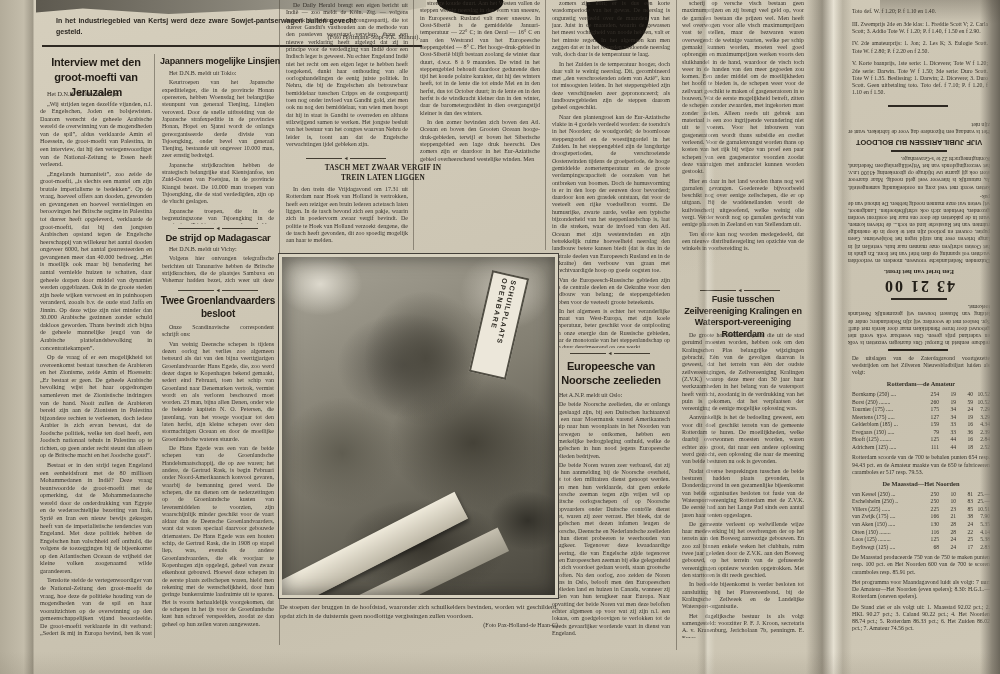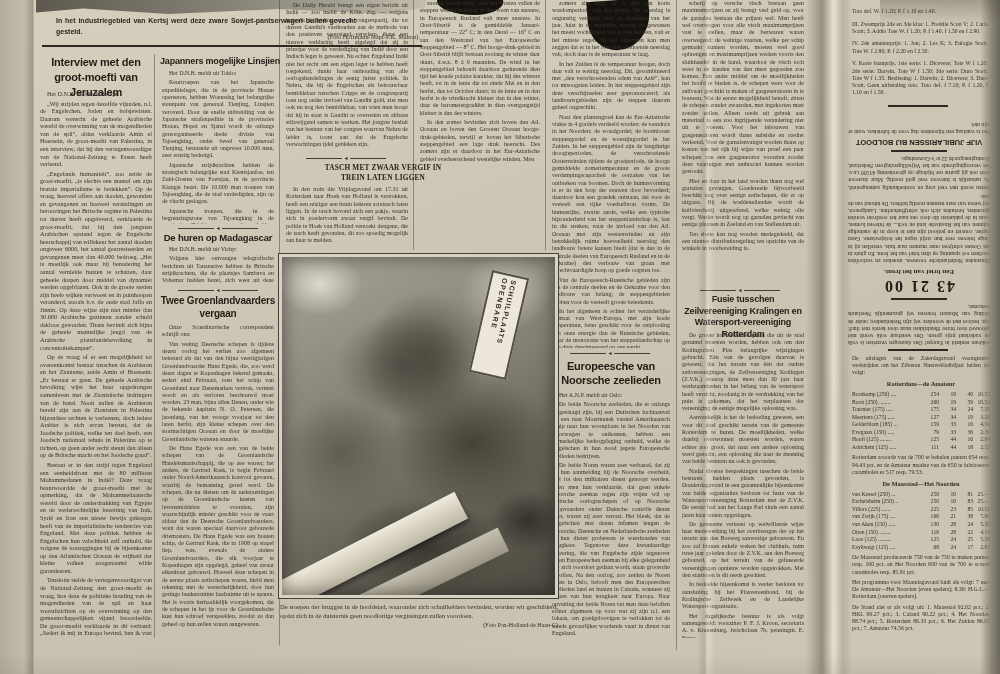--- a/index.html
+++ b/index.html
@@ -62,29 +62,29 @@
   <div class="h1" style="left:158px;top:56px;width:124px;font-size:9px;white-space:nowrap;overflow:hidden;">Japanners mogelijke Linsjien</div>
   <div class="col body" style="left:162px;top:70px;width:112px;height:154px;">
       <p>Het D.N.B. meldt uit Tokio:</p>
       <p>Keurtroepen van het Japansche expeditieleger, die in de provincie Honan opereeren, hebben Woensdag het belangrijke steunpunt van generaal Tienjing, Linsjien veroverd. Door de snelle uitbreiding van de Japansche strafexpeditie in de provincies Honan, Hopei en Sjansi wordt de onlangs gereorganiseerde derde divisie van Tsjoengking, onder bevel van generaal Tienjing, bestaande uit ongeveer 10.000 man, zeer ernstig bedreigd.</p>
       <p>Japansche strijdkrachten hebben de strategisch belangrijke stad Kientsjanfoe, ten Zuid-Oosten van Foetsjau, in de provincie Kiangsi bezet. De 10.000 man troepen van Tsjoengking, die de stad verdedigden, zijn op de vlucht geslagen.</p>
       <p>Japansche troepen, die in de begrenzingszone van Tsjoengking in de provincie Tsjekiang opereerden, hebben Donderdag de grens der provincies Tsjekiang en Kiangsi bereikt en des avonds de grensplaats Joesjan bezet.</p>
     </div>
   <div class="divider" style="left:178px;top:226px;width:80px;">
       <span>◄</span>
     </div>
-  <div class="h1" style="left:158px;top:232px;width:120px;font-size:9.5px;white-space:nowrap;overflow:hidden;">De huren op Madagascar</div>
+  <div class="h1" style="left:158px;top:232px;width:120px;font-size:9.5px;white-space:nowrap;overflow:hidden;">De strijd op Madagascar</div>
   <div class="col body" style="left:162px;top:246px;width:112px;height:40px;">
       <p>Het D.N.B. meldt uit Vichy:</p>
       <p>Volgens hier ontvangen telegrafische berichten uit Tananarive hebben de Britsche strijdkrachten, die de plaatsjes Sambava en Vohemar hadden bezet, zich weer uit deze plaatsjes teruggetrokken.</p>
     </div>
   <div class="divider" style="left:178px;top:288px;width:80px;">
       <span>◄</span>
     </div>
-  <div class="h1" style="left:160px;top:294px;width:116px;font-size:10px;line-height:1.3;">Twee Groenlandvaarders vergaan</div>
+  <div class="h1" style="left:160px;top:294px;width:116px;font-size:10px;line-height:1.3;">Twee Groenlandvaarders besloot</div>
   <div class="col body" style="left:162px;top:324px;width:112px;height:314px;">
       <p>Onze Scandinavische correspondent schrijft ons:</p>
       <p>Van weinig Deensche schepen is tijdens dezen oorlog het verlies zoo algemeen betreurd als dat van den bijna veertigjarigen Groenlandvaarder Hans Egede, die, zoo werd dezer dagen te Kopenhagen bekend gemaakt, sedert eind Februari, toen het schip van Groenland naar Denemarken vertrok, vermist wordt en als verloren beschouwd moet worden. 23 man, bijna allen Denen, onder wie de bekende kapitein N. O. Petersen, die jarenlang, van het vroege voorjaar tot den laten herfst, zijn kleine schepen over den stormachtigen Oceaan en door de moeilijke Groenlandsche wateren stuurde.</p>
       <p>De Hans Egede was een van de beide schepen van de Groenlandsche Handelsmaatschappij, die op zee waren; het andere, de Gertrud Rask, is begin Februari onder Noord-Amerikaansch konvooi gevaren, waarbij de bemanning gered werd. De schepen, die nu dienen om de nederzettingen op de Groenlandsche kusten van levensmiddelen te voorzien, zijn waarschijnlijk minder geschikt voor de vaart aldaar dan de Deensche Groenlandvaarders, want dat waren speciaal daarvoor gebouwde driemasters. De Hans Egede was een houten schip, de Gertrud Rask, die in 1908 op stapel liep, was, evenals de andere Groenlandvaarders, die elk voorjaar te Kopenhagen zijn opgelegd, geheel van zwaar eikenhout gebouwd. Hoewel deze schepen in de eerste plaats zeilschepen waren, hield men rekening met de wenschelijkheid, door hun geringe bunkerruimte laadruimte uit te sparen. Het is voorts herhaaldelijk voorgekomen, dat de schepen in het ijs voor de Groenlandsche kust hun schroef verspeelden, zoodat ze dan geheel op hun zeilen waren aangewezen.</p>
     </div>
 
   <div class="col body" style="left:286px;top:2px;width:122px;height:152px;">
       <p>De Daily Herald brengt een eigen bericht uit Indië — zoo meldt de Köln. Ztg. — volgens hetwelk de leiding van de congrespartij, die tot dusver Gandhi's vasthouden aan de methode van den passieven weerstand verwierp, thans een nieuwe verklaring heeft afgelegd dat zij in principe voor de verdediging van Indië door een Indisch leger is geweest. Nu echter Engeland Indië niet het recht om een eigen leger te hebben heeft toegekend, dunkt haar onthouding van alle oorlogshandelingen de eenig juiste politiek. In Nehru, die bij de Engelschen als betrouwbaar bemiddelaar tusschen Cripps en de congrespartij toen nog onder invloed van Gandhi gold, ziet men ook nu nog den bemiddelaar, van wien men hoopt dat hij in staat is Gandhi te overreden en althans stilzwijgend samen te werken. Het jongste besluit van het bestuur van het congres waarvan Nehru de leider is, toont aan dat de Engelsche verwachtingen ijdel gebleken zijn.</p>
     </div>
   <div class="divider" style="left:306px;top:156px;width:80px;">

